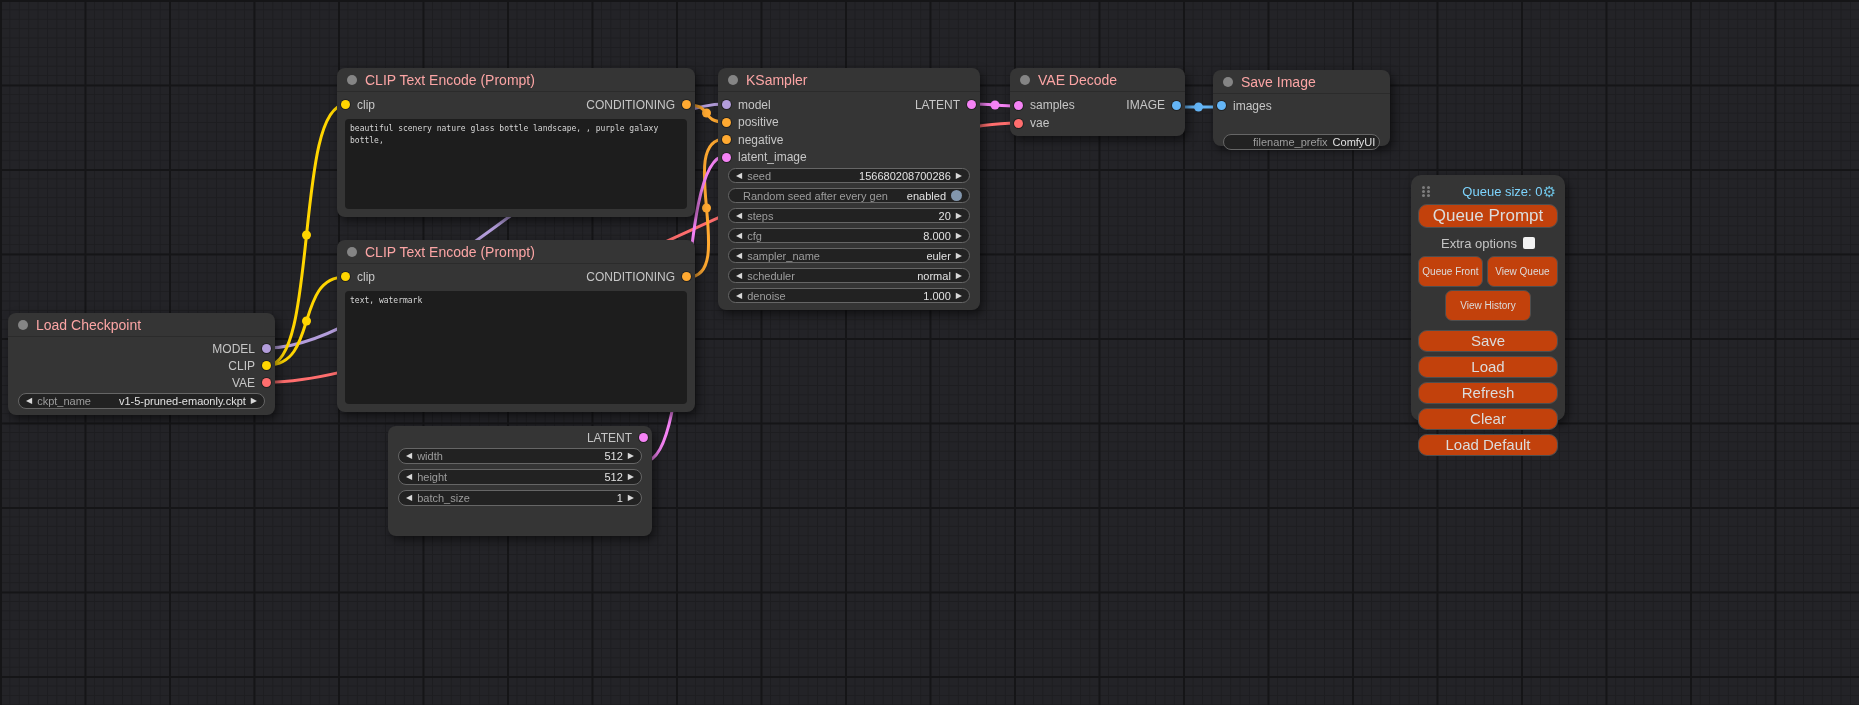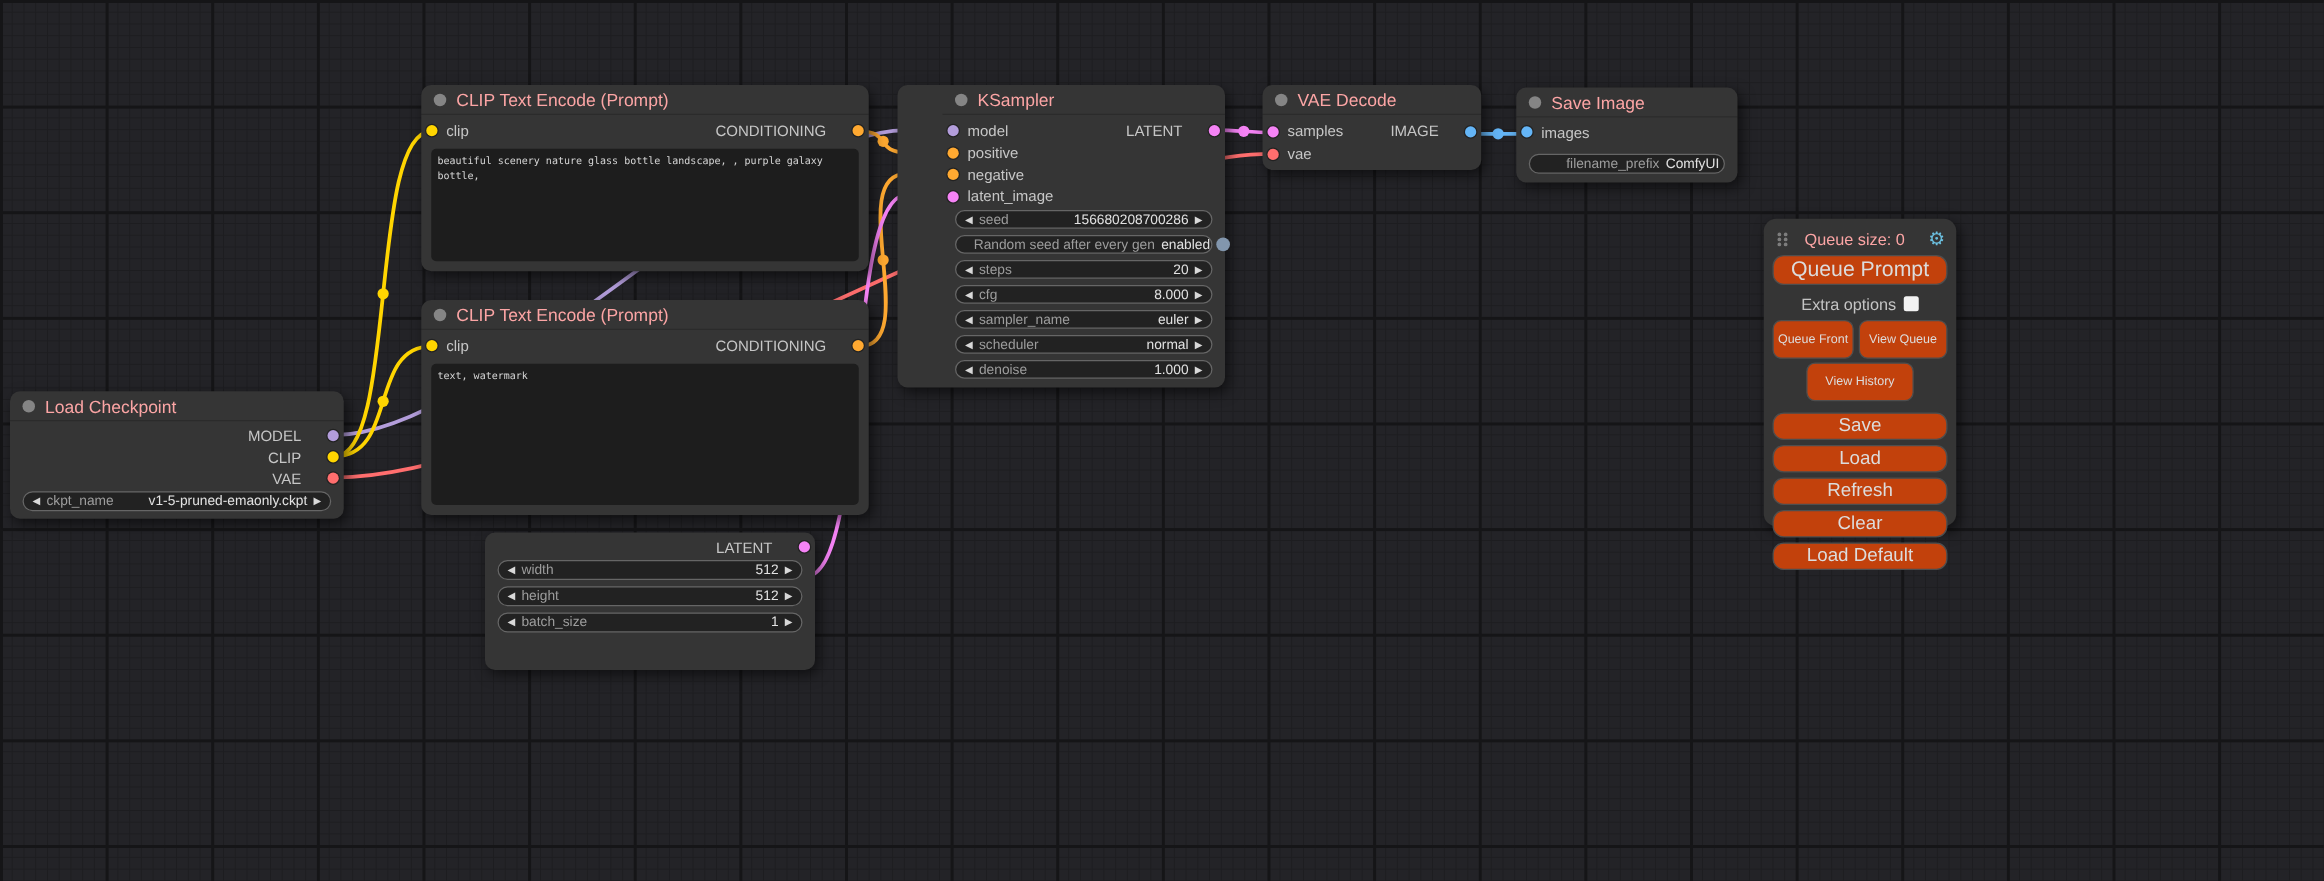--- a/index.html
+++ b/index.html
@@ -31,21 +31,21 @@
   }
   .ntitle {
     height:24px; display:flex; align-items:center; gap:8px;
     padding:0 10px; border-bottom:1px solid rgba(0,0,0,.18);
   }
   .tdot { width:10px; height:10px; border-radius:50%; background:#858585; flex:0 0 auto; }
   .ttext { font-size:14px; color:#fca5a5; white-space:nowrap; }
   .nbody { padding:4px 0 6px 0; }
   .srow { display:flex; align-items:center; height:17.5px; padding:0 4px; font-size:12px; color:#c6c6c6; }
   .sin  { display:flex; align-items:center; gap:7px; }
-  .sout { display:flex; align-items:center; gap:21px; margin-left:auto; }
+  .sout { display:flex; align-items:center; gap:7px; margin-left:auto; }
   .sdot { width:9px; height:9px; border-radius:50%; box-shadow:0 0 0 1px rgba(0,0,0,.35); flex:0 0 auto; }
   .c-model{background:var(--c-model)} .c-clip{background:var(--c-clip)} .c-vae{background:var(--c-vae)}
   .c-conditioning{background:var(--c-conditioning)} .c-latent{background:var(--c-latent)} .c-image{background:var(--c-image)}
 
   .ntext {
     margin:5px 8px 0 8px; background:#1d1d1d; border-radius:4px;
     font-family:"DejaVu Sans Mono", monospace; font-size:8px; line-height:1.55;
     color:#d6d6d6; padding:4px 5px; overflow:hidden; white-space:pre-wrap; word-break:break-word;
   }
   .widget {
@@ -62,21 +62,21 @@
 
   
   .qpanel {
     position:absolute; z-index:3; left:1411px; top:175px; width:154px; height:246px;
     background:#353535; border-radius:10px; box-shadow:3px 4px 10px rgba(0,0,0,.55);
     padding:7px 7px 0 7px; color:#c8c8c8;
   }
   .qhead { display:flex; align-items:center; height:18px; margin-bottom:4px; }
   .qhandle { width:3px; height:3px; border-radius:50%; background:#7d7d7d; margin:0 0 8px 4px;
     box-shadow:0 4px 0 #7d7d7d,0 8px 0 #7d7d7d,5px 0 0 #7d7d7d,5px 4px 0 #7d7d7d,5px 8px 0 #7d7d7d; }
-  .qsize { flex:1; text-align:center; font-size:13px; color:#fca5a5; }
+  .qsize { flex:1; text-align:right; font-size:13px; color:#7dd3fc; }
   .qgear { color:var(--c-accent-gear,#6bbfdf); font-size:15px; line-height:1; margin-right:2px; }
   .qbtn {
     display:block; width:100%; background:#c2410c; border:1px solid #4e4e4e; border-radius:9px;
     color:#dcdcdc; text-align:center; cursor:pointer;
   }
   .qbig { height:24px; font-size:17px; line-height:22px; margin-bottom:7px; }
   .qextras { display:flex; align-items:center; justify-content:center; gap:6px; font-size:13px; color:#c4c4c4; height:16px; margin-bottom:5px; }
   .qcheck { width:12px; height:12px; background:#f2f2f2; border-radius:2px; }
   .qsmallrow { display:flex; gap:4px; margin-bottom:3px; }
   .qsmall { height:31px; font-size:10px; line-height:11px; border-radius:7px; }
@@ -199,21 +199,21 @@
     </div>
     <div class="widget" style="height:16px;">
       <span class="warr">◀</span>
       <span class="wlabel">batch_size</span>
       <span class="wvalue">1</span>
       <span class="warr">▶</span>
     </div>
   </div>
 </div>
 
-<div class="node" style="left:718px; top:68px; width:262px; height:242px;padding-left:36px;">
+<div class="node" style="left:718px; top:68px; width:262px; height:242px;">
   <div class="ntitle">
     <span class="tdot"></span>
     <span class="ttext">KSampler</span>
   </div>
   <div class="nbody">
     <div class="srow">
       <span class="sin">
           <span class="sdot c-model"></span>
           <span class="slabel">model</span>
         </span>
@@ -315,21 +315,21 @@
     <span class="tdot"></span>
     <span class="ttext">Save Image</span>
   </div>
   <div class="nbody" style="padding-top:3px;">
     <div class="srow" style="height:17px;">
         <span class="sin">
           <span class="sdot c-image"></span>
           <span class="slabel">images</span>
         </span>
       </div>
-    <div class="widget noarrow" style="height:16px; margin-top:9px;">
+    <div class="widget noarrow" style="height:16px; margin-top:20px;">
       <span class="wlabel">filename_prefix</span>
       <span class="wvalue">ComfyUI</span>
     </div>
   </div>
 </div>
 
 <div class="qpanel">
   <div class="qhead">
     <span class="qhandle"></span>
     <span class="qsize">Queue size: 0</span>

